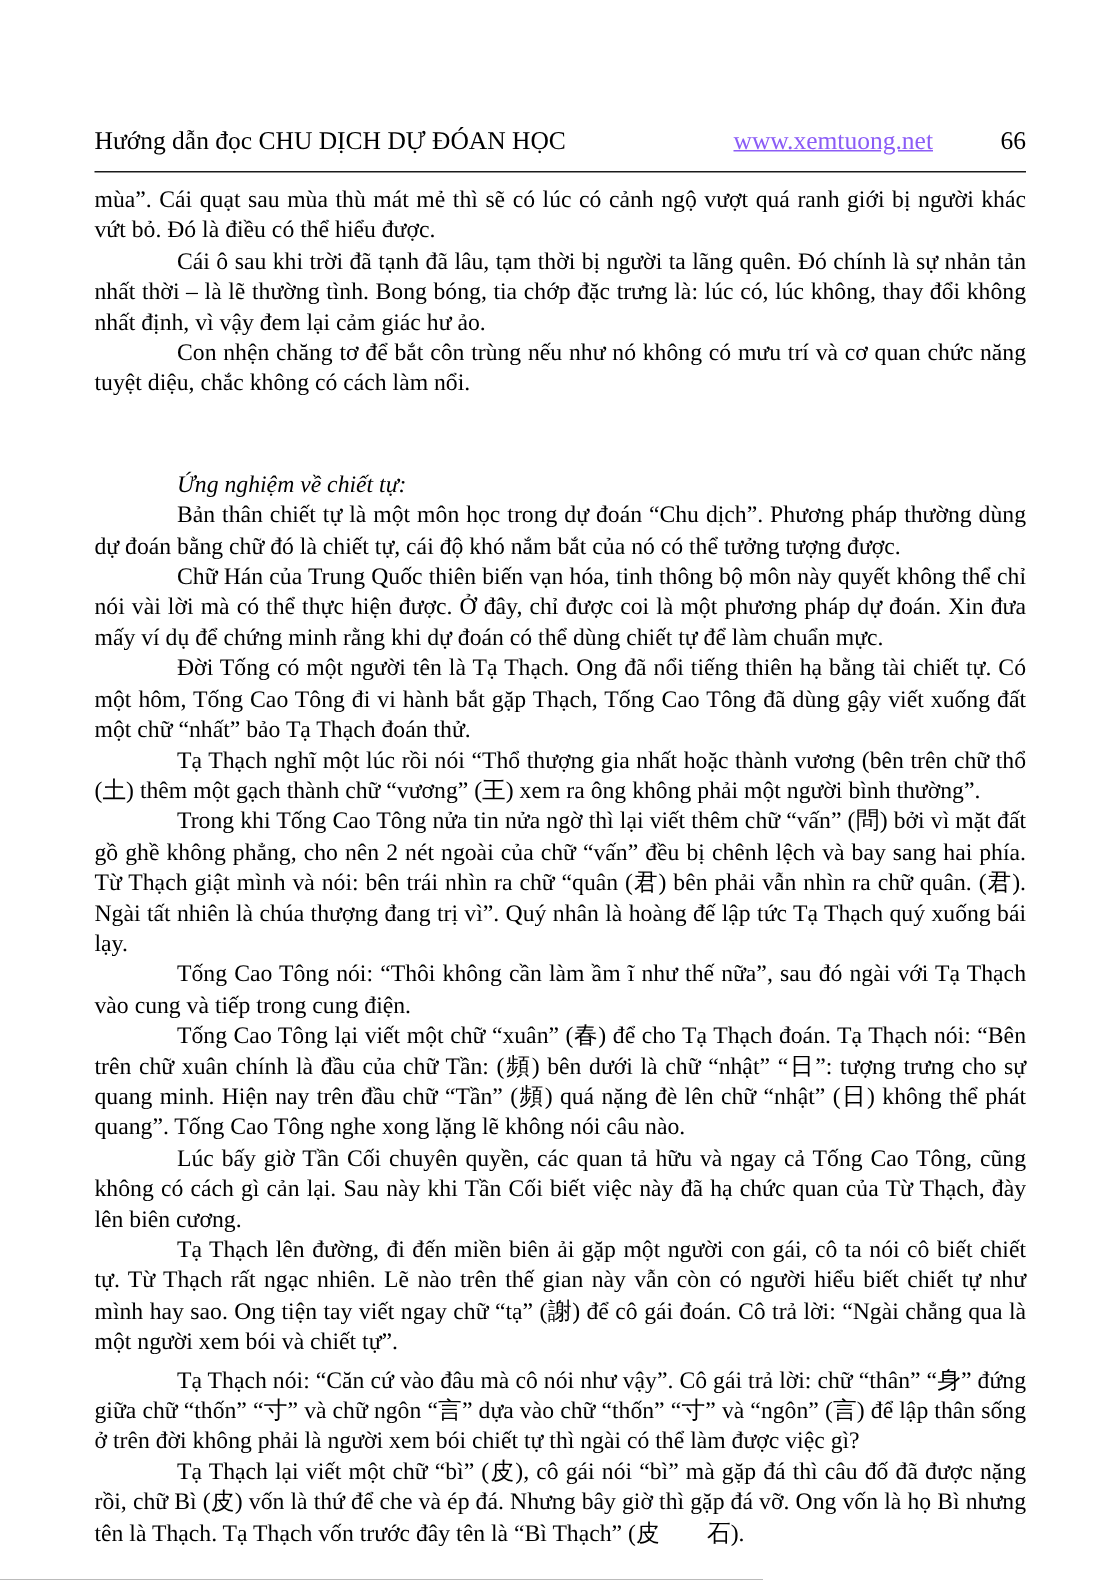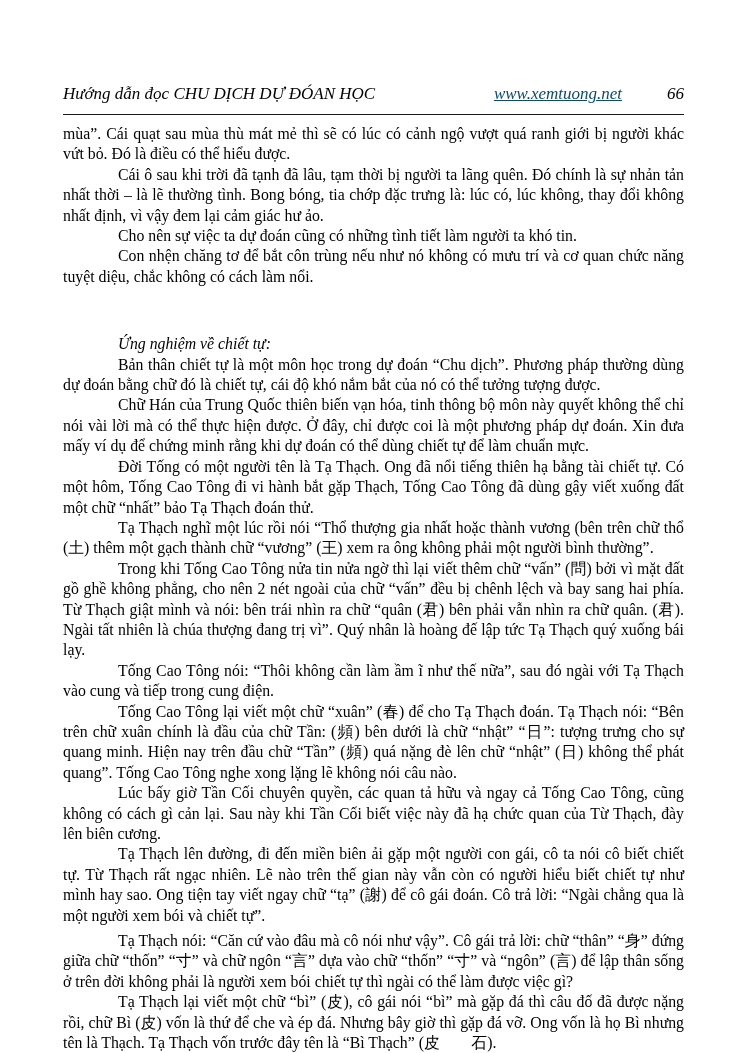--- a/index.html
+++ b/index.html
@@ -11,25 +11,24 @@
     padding:40px 60px 0 63px;
     font-family:"Liberation Serif","DejaVu Serif",serif;
     color:#000;
     overflow:hidden;
   }
   .header{
     display:flex;
     align-items:baseline;
     font-size:17px;
     white-space:nowrap;
-    font-style:italic;
   }
   .header .title{flex:1 1 auto;}
   .header .site-link{
-    color:#0c4a6e;
+    color:#8b5cf6;
     text-decoration:underline;
     margin-right:38px;
   }
   .header .page-num{min-width:24px;text-align:right;margin-top:44px;}
   .rule{
     border:none;
     border-top:1.6px solid #1a1a1a;
     margin:10px 0 0 0;
   }
   .content{
@@ -52,21 +51,20 @@
 <div class="page">
   <div class="header">
     <span class="title">Hướng dẫn đọc CHU DỊCH DỰ ĐÓAN HỌC</span>
     <a class="site-link" href="#">www.xemtuong.net</a>
     <span class="page-num">66</span>
   </div>
   <hr class="rule">
   <div class="content">
       <p class="noindent">mùa”. Cái quạt sau mùa thù mát mẻ thì sẽ có lúc có cảnh ngộ vượt quá ranh giới bị người khác vứt bỏ. Đó là điều có thể hiểu được.</p>
       <p class="">Cái ô sau khi trời đã tạnh đã lâu, tạm thời bị người ta lãng quên. Đó chính là sự nhản tản nhất thời – là lẽ thường tình. Bong bóng, tia chớp đặc trưng là: lúc có, lúc không, thay đổi không nhất định, vì vậy đem lại cảm giác hư ảo.</p>
-      <p class="">Cho nên sự việc ta dự đoán cũng có những tình tiết làm người ta khó tin.</p>
       <p class="">Con nhện chăng tơ để bắt côn trùng nếu như nó không có mưu trí và cơ quan chức năng tuyệt diệu, chắc không có cách làm nổi.</p>
       <p class="italic">Ứng nghiệm về chiết  tự:</p>
       <p class="">Bản thân chiết tự là một môn học trong dự đoán “Chu dịch”. Phương pháp thường dùng dự đoán bằng chữ đó là chiết tự, cái độ khó nắm bắt của nó có thể tưởng tượng được.</p>
       <p class="">Chữ Hán của Trung Quốc thiên biến vạn hóa, tinh thông bộ môn này quyết không thể chỉ nói vài lời mà có thể thực hiện được. Ở đây, chỉ được coi là một phương pháp dự đoán. Xin đưa mấy ví dụ để chứng minh rằng khi dự đoán có thể dùng chiết tự để làm chuẩn mực.</p>
       <p class="">Đời Tống có một người tên là Tạ Thạch. Ong đã nổi tiếng thiên hạ bằng tài chiết tự. Có một hôm, Tống Cao Tông đi vi hành bắt gặp Thạch, Tống Cao Tông đã dùng gậy viết xuống đất một chữ “nhất” bảo Tạ Thạch đoán thử.</p>
       <p class="">Tạ Thạch nghĩ một lúc rồi nói “Thổ thượng gia nhất hoặc thành vương (bên trên chữ thổ (土) thêm một gạch thành chữ “vương” (王) xem ra ông không phải một người bình thường”.</p>
       <p class="">Trong khi Tống Cao Tông nửa tin nửa ngờ thì lại viết thêm chữ “vấn” (問) bởi vì mặt đất gồ ghề không phẳng, cho nên 2 nét ngoài của chữ “vấn” đều bị chênh lệch và bay sang hai phía. Từ Thạch giật mình và nói: bên trái nhìn ra chữ “quân (君) bên phải vẫn nhìn ra chữ quân. (君). Ngài tất nhiên là chúa thượng đang trị vì”. Quý nhân là hoàng đế lập tức Tạ Thạch quý xuống bái lạy.</p>
       <p class="">Tống Cao Tông nói: “Thôi không cần làm ầm ĩ như thế nữa”, sau đó ngài với Tạ Thạch vào cung và tiếp trong cung điện.</p>
       <p class="">Tống Cao Tông lại viết một chữ “xuân” (春) để cho Tạ Thạch đoán. Tạ Thạch nói: “Bên trên chữ xuân chính là đầu của chữ Tần: (頻) bên dưới là chữ “nhật” “日”: tượng trưng cho sự quang minh. Hiện nay trên đầu chữ “Tần” (頻) quá nặng đè lên chữ “nhật” (日) không thể phát quang”. Tống Cao Tông nghe xong lặng lẽ không nói câu nào.</p>
       <p class="">Lúc bấy giờ Tần Cối chuyên quyền, các quan tả hữu và ngay cả Tống Cao Tông, cũng không có cách gì cản lại. Sau này khi Tần Cối biết việc này đã hạ chức quan của Từ Thạch, đày lên biên cương.</p>

